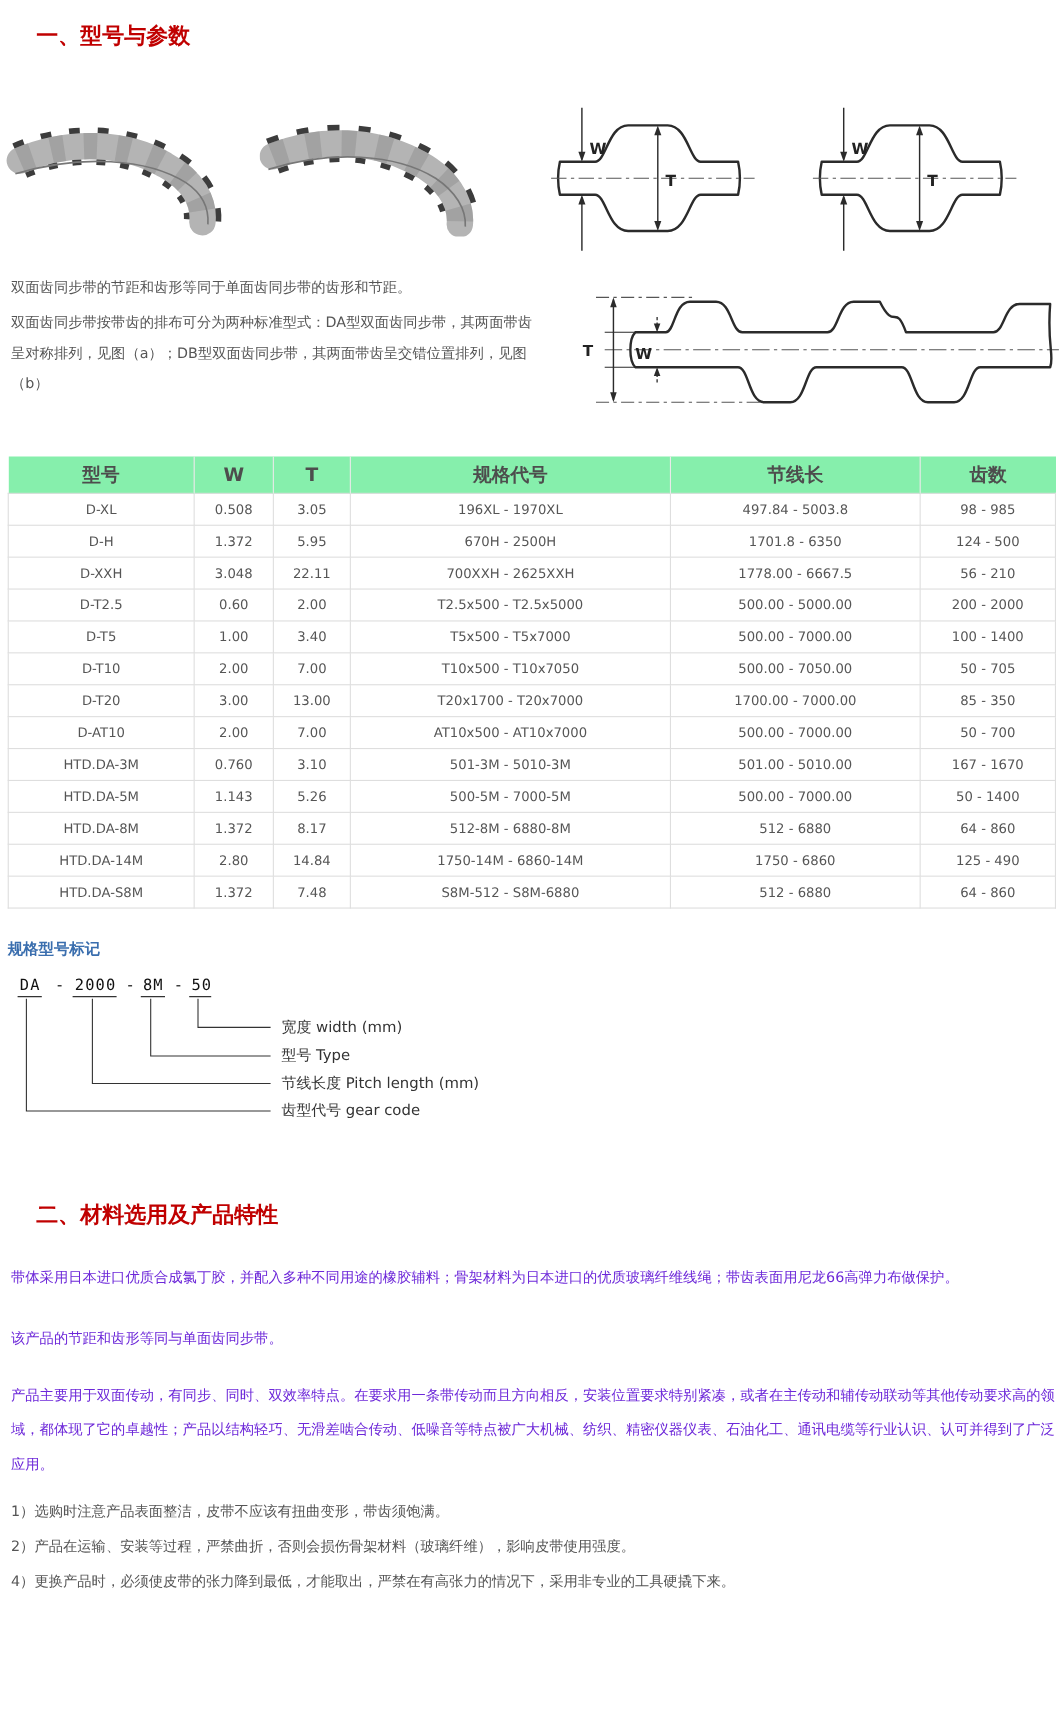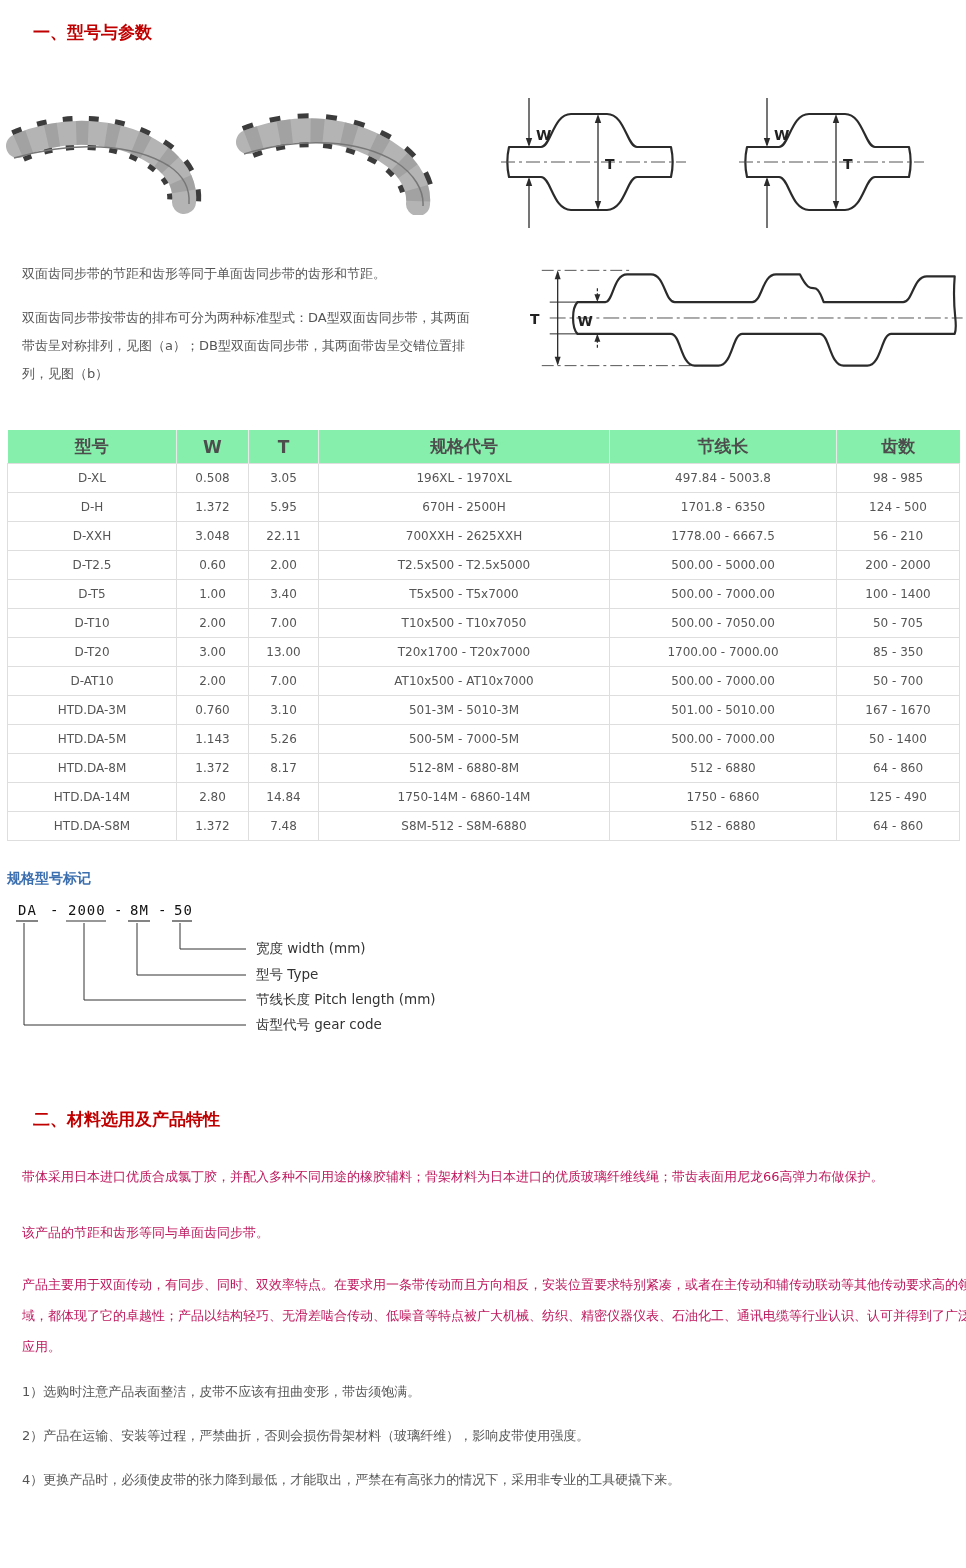--- a/index.html
+++ b/index.html
@@ -1,40 +1,40 @@
 <!DOCTYPE html>
 <html><head>
 <meta charset="utf-8">
 <style>
   html,body{margin:0;padding:0;background:#fff;}
   body{font-family:"DejaVu Sans","Liberation Sans",sans-serif;color:#555;}
   .page{width:966px;min-height:1568px;background:#fff;position:relative;padding-top:22px;box-sizing:border-box;}
 
-  .red-title{font-size:17px;font-weight:bold;color:#c00000;margin:0 0 0 33px;line-height:20px;}
+  .red-title{font-size:20px;font-weight:bold;color:#c00000;margin:0 0 0 33px;line-height:20px;}
   .blue-title{font-size:14px;font-weight:bold;color:#3a6eae;margin:0 0 0 7px;line-height:18px;}
-  p{margin:16px;}
+  p{margin:4px;}
 
   .figure-row{display:flex;align-items:flex-start;margin-top:40px;}
   .photos{width:478px;display:flex;gap:10px;padding-left:4px;margin-top:18px;}
   .profiles-svg{margin-left:14px;margin-top:8px;}
 
   .content-row{display:flex;margin-top:4px;}
   .text-col{width:486px;padding-left:6px;font-size:13px;line-height:28px;color:#555;}
   .belt-side-svg{margin-left:26px;margin-top:0;}
 
   table.spec{border-collapse:collapse;table-layout:fixed;width:952px;margin:26px 0 0 7px;text-align:center;}
   table.spec thead th{background:#86efac;height:31px;font-size:17px;font-weight:bold;color:#4d4d4d;border-right:1px solid #e9e9e9;}
   table.spec thead th:last-child{border-right:0;}
   table.spec tbody td{border:1px solid #dedede;height:26px;font-size:12px;color:#555;}
 
   .mt-marking{margin-top:28px;}
   .marking-svg{display:block;margin:10px 0 0 6px;}
 
   .s2{margin-top:72px;}
-  .wide{padding-left:6px;font-size:13px;color:#be185d;}
+  .wide{padding-left:6px;font-size:13px;color:#6d28d9;}
   .p-a{margin-top:38px;line-height:20px;}
   .p-b{margin-top:36px;line-height:20px;}
   .p-c{margin-top:26px;line-height:31px;width:952px;}
   .s3{margin-top:26px;}
   .notes{margin-top:14px;padding-left:6px;font-size:13px;color:#555;}
   .notes p{line-height:28px;}
 
   svg text.dim{font-family:"DejaVu Sans","Liberation Sans",sans-serif;font-size:14px;font-weight:bold;fill:#222;}
   svg text.code{font-family:"DejaVu Sans Mono","Liberation Mono",monospace;font-size:14px;fill:#111;letter-spacing:1px;}
   svg text.mlabel{font-family:"DejaVu Sans","Liberation Sans",sans-serif;font-size:13.5px;fill:#333;}

